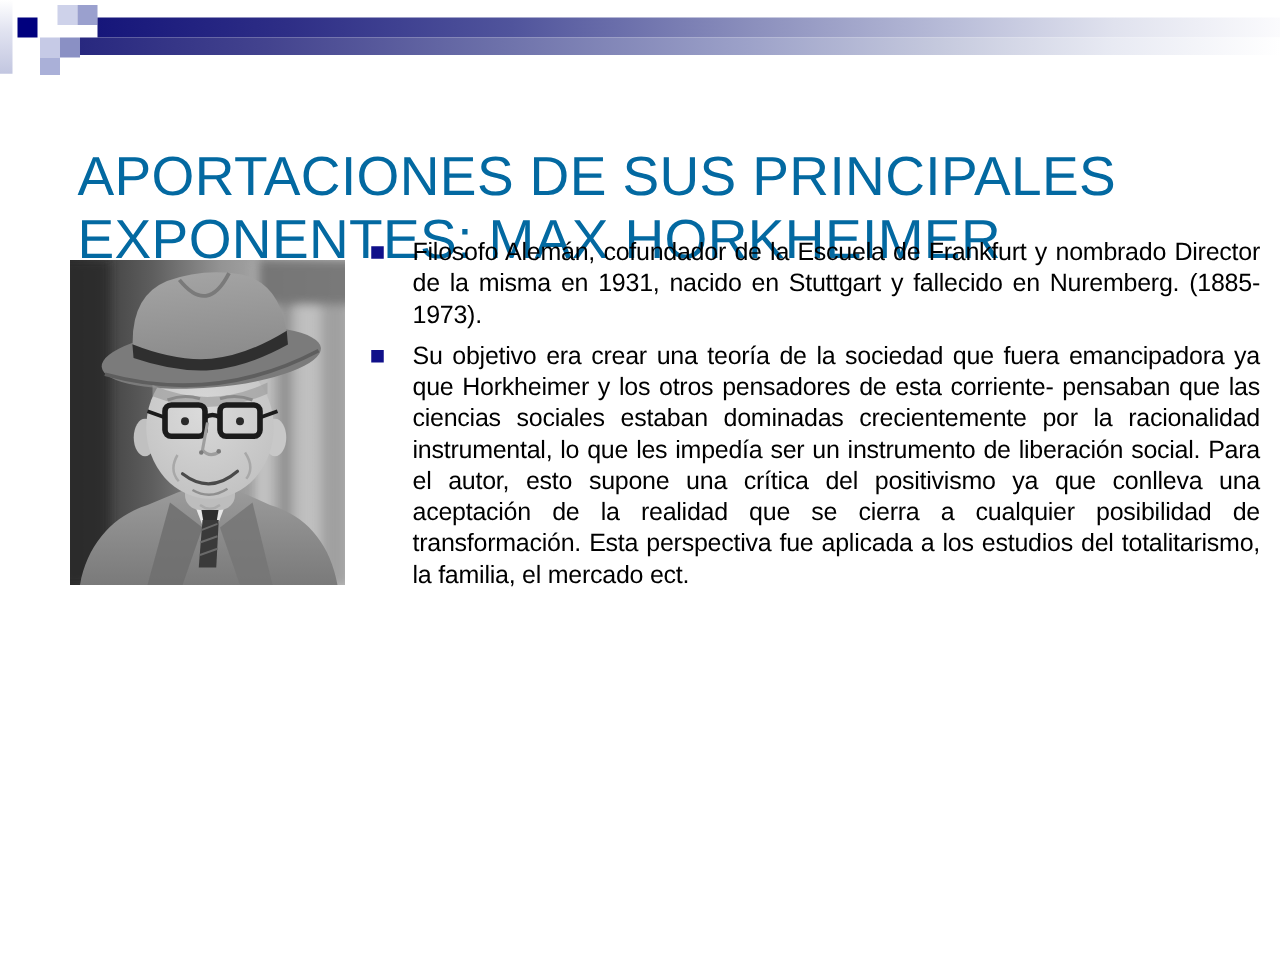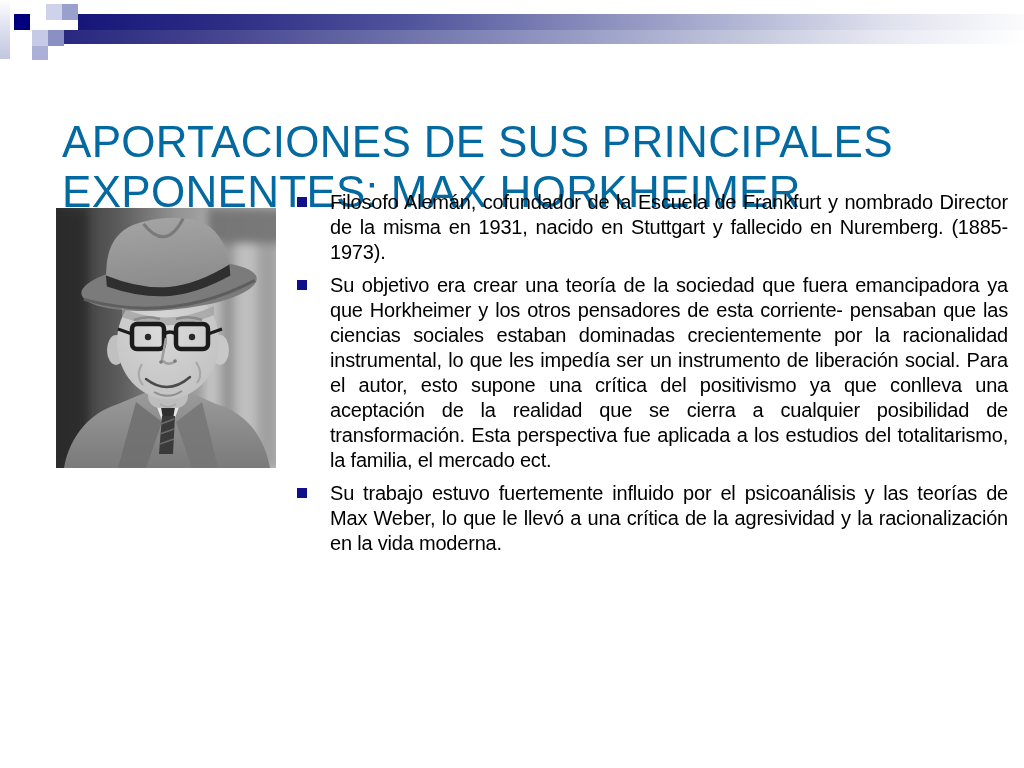--- a/index.html
+++ b/index.html
@@ -137,19 +137,15 @@
 
   <ul class="bullets">
     <li class="bullet">
       <span class="bsq"></span>
       <span>Filosofo Alemán, cofundador de la Escuela de Frankfurt y nombrado Director de la misma en 1931, nacido en Stuttgart y fallecido en Nuremberg. (1885-1973).</span>
     </li>
     <li class="bullet">
       <span class="bsq"></span>
       <span>Su objetivo era crear una teoría de la sociedad que fuera emancipadora ya que Horkheimer y los otros pensadores de esta corriente- pensaban que las ciencias sociales estaban dominadas crecientemente por la racionalidad instrumental, lo que les impedía ser un instrumento de liberación social. Para el autor, esto supone una crítica del positivismo ya que conlleva una aceptación de la realidad que se cierra a cualquier posibilidad de transformación. Esta perspectiva fue aplicada a los estudios del totalitarismo, la familia, el mercado ect.</span>
     </li>
-    <li class="bullet">
-      <span class="bsq"></span>
-      <span>Su trabajo estuvo fuertemente influido por el psicoanálisis y las teorías de Max Weber, lo que le llevó a una crítica de la agresividad y la racionalización en la vida moderna.</span>
-    </li>
   </ul>
 
 </div>
 
 </body></html>

